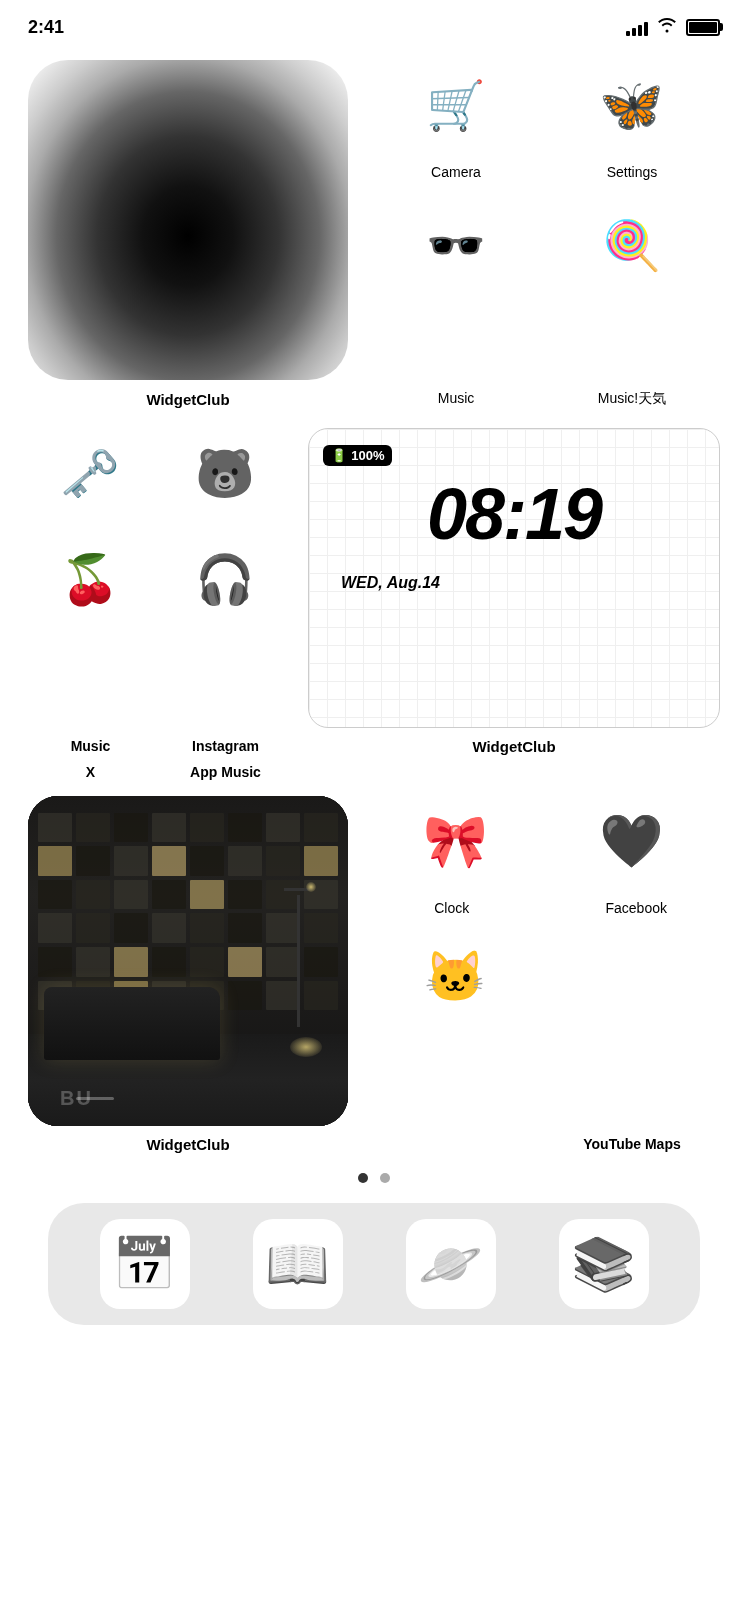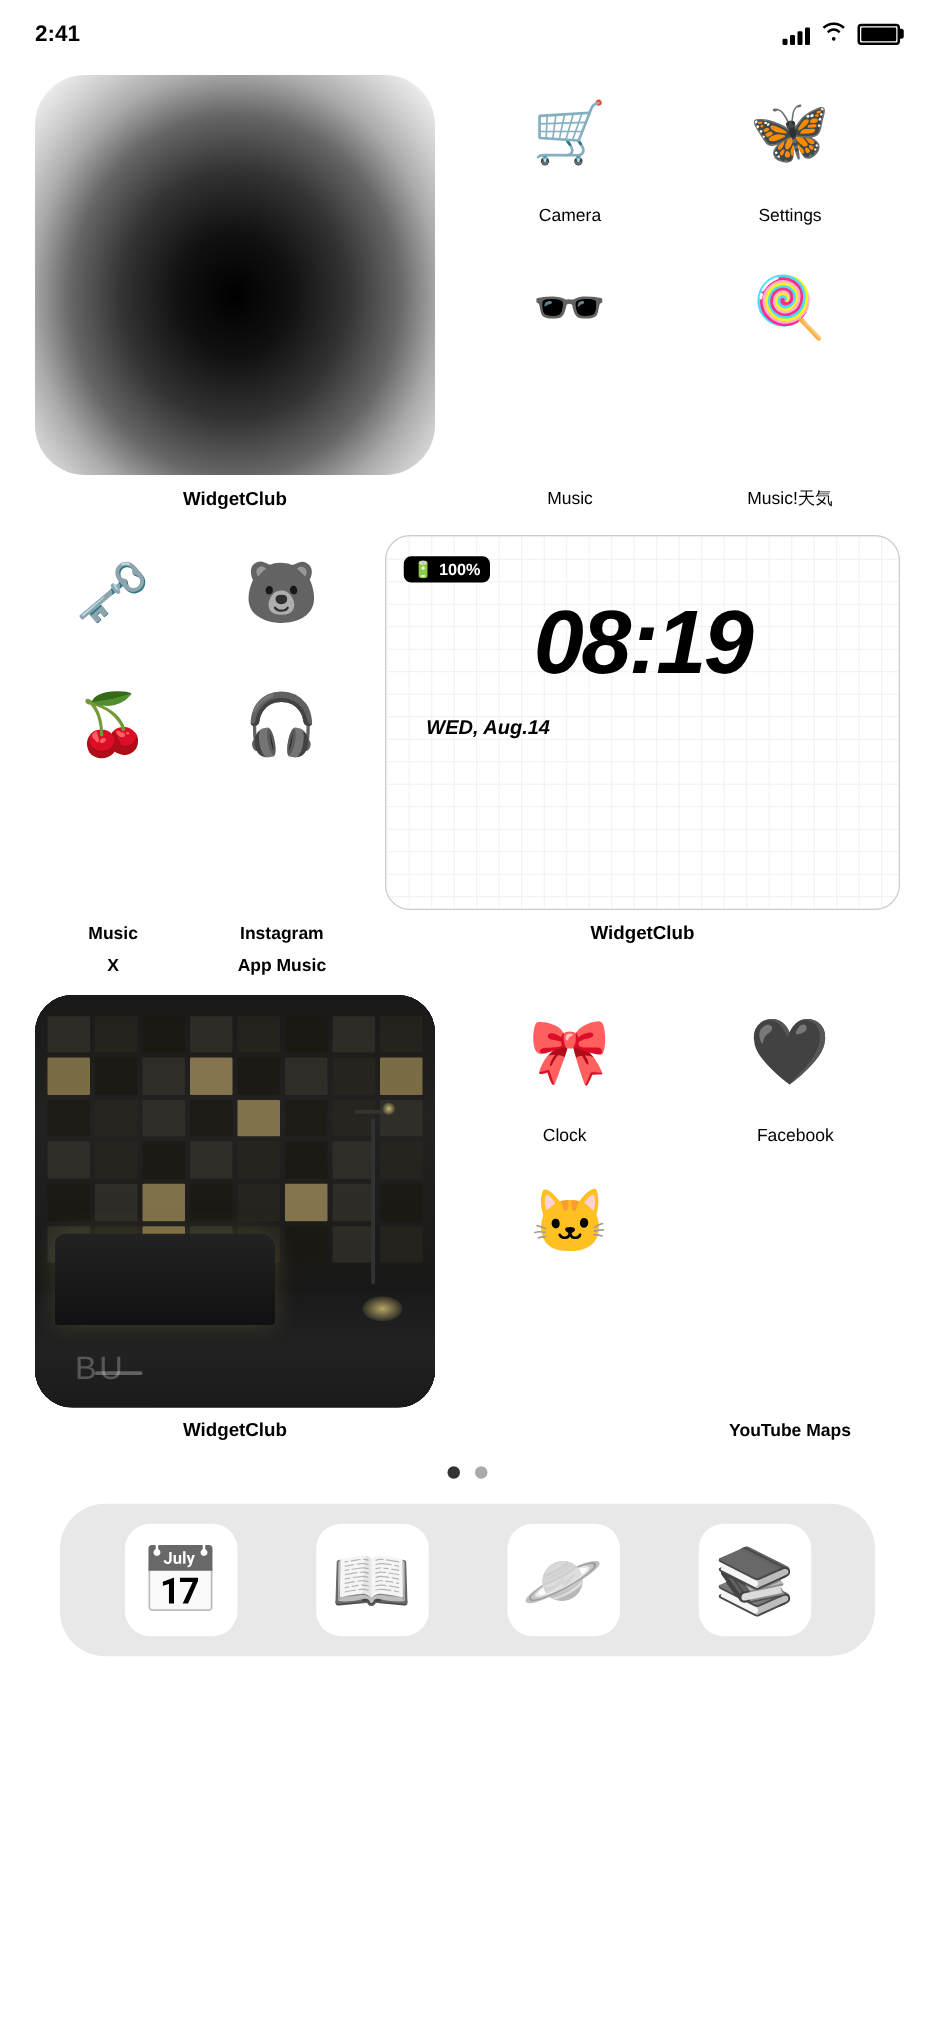--- a/index.html
+++ b/index.html
@@ -538,21 +538,21 @@
         </div>
 
         <div style="position:absolute;bottom:0;left:0;right:0;height:28%;background:linear-gradient(180deg,#1a1a1a 0%,#222 50%,#1a1a1a 100%);"></div>
 
         <div style="position:absolute;bottom:8%;left:15%;width:12%;height:3px;background:#fff;opacity:0.3;border-radius:2px;"></div>
 
         <div style="position:absolute;bottom:20%;left:5%;width:55%;height:22%;background:linear-gradient(180deg,#222 0%,#111 100%);border-radius:8px 12px 3px 3px;box-shadow:0 0 20px rgba(200,180,100,0.2);"></div>
 
         <div style="position:absolute;bottom:21%;right:8%;width:10%;height:6%;background:radial-gradient(ellipse, rgba(220,200,120,0.8) 0%, transparent 80%);border-radius:50%;"></div>
 
-        <div style="position:absolute;bottom:5%;left:10%;font-size:26px;font-weight:400;color:rgba(255,255,255,0.25);letter-spacing:2px;text-align:center;">BU</div>
+        <div style="position:absolute;bottom:5%;left:10%;font-size:20px;font-weight:700;color:rgba(255,255,255,0.25);letter-spacing:2px;text-align:center;">BU</div>
 
         <div style="position:absolute;top:30%;right:15%;width:3px;height:40%;background:#333;"></div>
         <div style="position:absolute;top:28%;right:12%;width:8%;height:3px;background:#333;"></div>
         <div style="position:absolute;top:26%;right:10%;width:10px;height:10px;background:radial-gradient(ellipse,rgba(220,200,120,0.9) 0%,transparent 80%);border-radius:50%;"></div>
       </div>
     </div>
 
     <div class="right-apps-3">
 
       <div class="apps-row-right">

